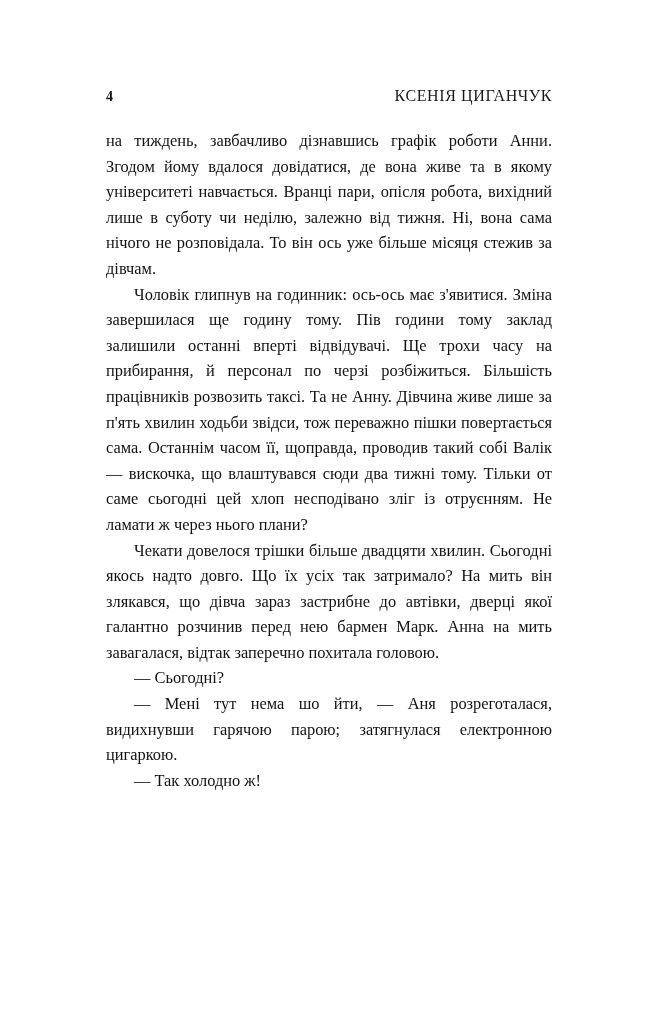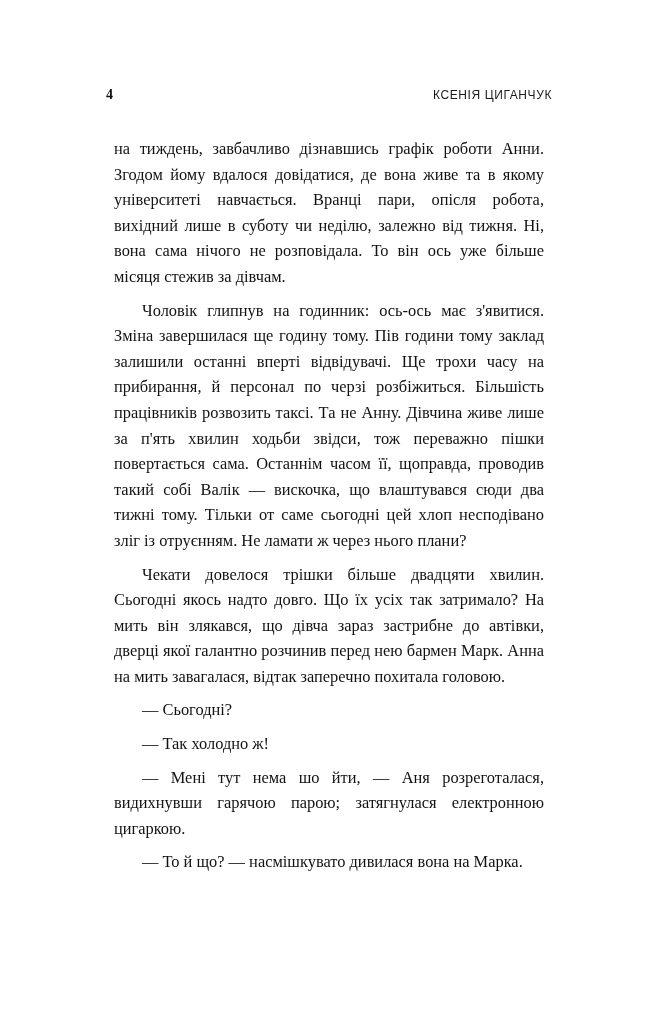--- a/index.html
+++ b/index.html
@@ -32,41 +32,41 @@
     justify-content: space-between;
   }
   .folio {
     font-family: "Liberation Serif", serif;
     font-size: 14px;
     font-weight: bold;
     color: #111111;
     line-height: 1;
   }
   .head-title {
-    font-family: Liberation Sans, sans-serif;
-    font-size: 12px;
+    font-family: Liberation Serif, serif;
+    font-size: 16px;
     letter-spacing: 0.6px;
     color: #1a1a1a;
     text-transform: uppercase;
     line-height: 1;
   }
   .body-text {
     position: absolute;
     top: 128px;
     left: 106px;
     width: 446px;
     font-size: 16.4px;
     line-height: 25.6px;
     text-align: justify;
     text-justify: inter-word;
     hyphens: manual;
     color: #121212;
   }
   .body-text p {
-    margin: 8px;
+    margin: 0;
     text-indent: 28px;
     font-family: Liberation Serif, serif;
   }
   .body-text p.no-indent {
     text-indent: 0;
   }
   .body-text p.dialogue {
     text-indent: 28px;
   }
 </style>
@@ -78,18 +78,17 @@
   <div class="running-head">
     <span class="folio">4</span>
     <span class="head-title">КСЕНІЯ ЦИГАНЧУК</span>
   </div>
 
   <div class="body-text">
     <p class="no-indent">на тиждень, завбачливо дізнавшись графік роботи Анни. Згодом йому вдалося довідатися, де вона живе та в якому університеті навчається. Вранці пари, опісля робота, вихідний лише в суботу чи неділю, залежно від тижня. Ні, вона сама нічого не розповідала. То він ось уже більше місяця стежив за дівчам.</p>
     <p>Чоловік глипнув на годинник: ось-ось має з'явитися. Зміна завершилася ще годину тому. Пів години тому заклад залишили останні вперті відвідувачі. Ще трохи часу на прибирання, й персонал по черзі розбіжиться. Більшість працівників розвозить таксі. Та не Анну. Дівчина живе лише за п'ять хвилин ходьби звідси, тож переважно пішки повертається сама. Останнім часом її, щоправда, проводив такий собі Валік — вискочка, що влаштувався сюди два тижні тому. Тільки от саме сьогодні цей хлоп несподівано зліг із отруєнням. Не ламати ж через нього плани?</p>
     <p>Чекати довелося трішки більше двадцяти хвилин. Сьогодні якось надто довго. Що їх усіх так затримало? На мить він злякався, що дівча зараз застрибне до автівки, дверці якої галантно розчинив перед нею бармен Марк. Анна на мить завагалася, відтак заперечно похитала головою.</p>
     <p class="dialogue">— Сьогодні?</p>
+    <p class="dialogue">— Мені тут нема шо йти, — Аня розреготалася, видихнувши гарячою парою; затягнулася електронною цигаркою.</p>
     <p class="dialogue">— Так холодно ж!</p>
-    <p class="dialogue">— Мені тут нема шо йти, — Аня розреготалася, видихнувши гарячою парою; затягнулася електронною цигаркою.</p>
-    <p class="dialogue">— То й що? — насмішкувато дивилася вона на Марка.</p>
   </div>
 
 </div>
 
 </body></html>

